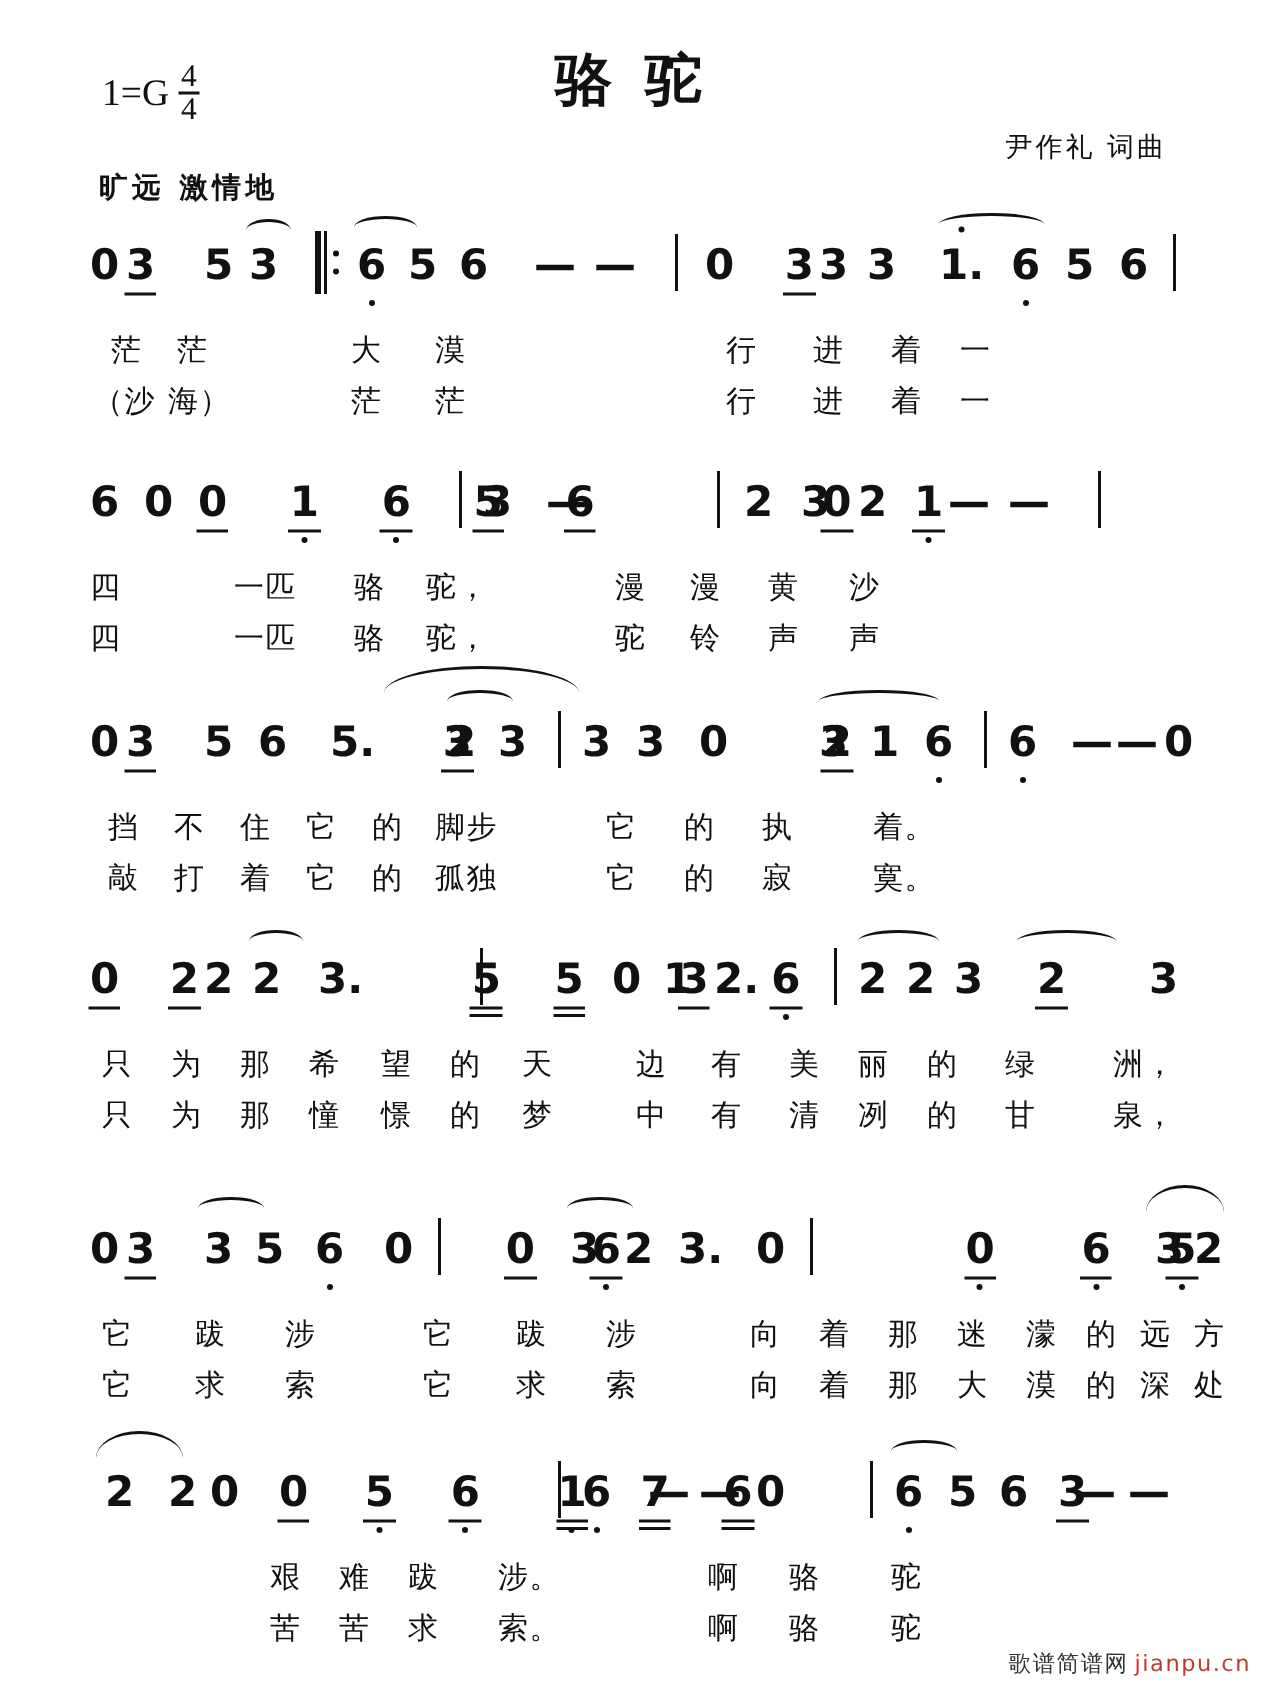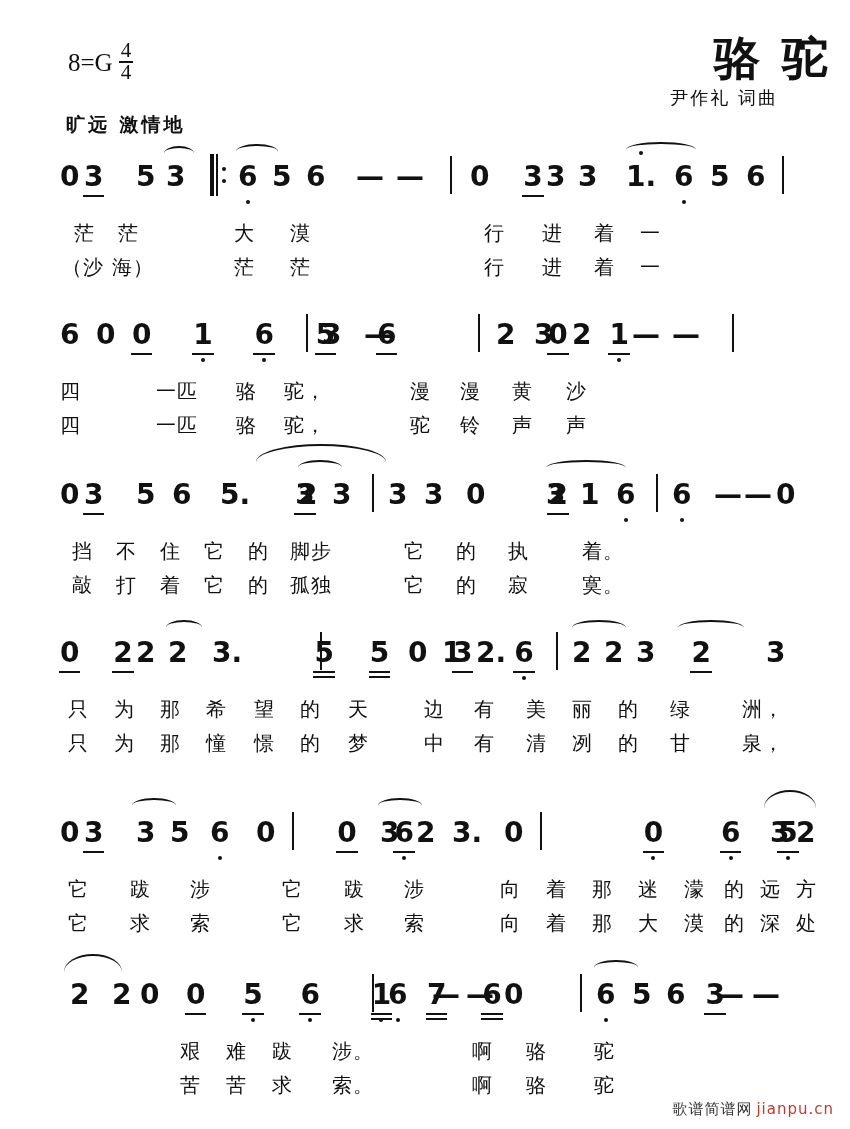--- a/index.html
+++ b/index.html
@@ -43,26 +43,26 @@
     margin-left: 6px;
     position: relative;
     top: -1px;
   }
   .key-sig .frac .num { border-bottom: 2px solid #111; padding: 0 2px; }
   .key-sig .frac .den { padding: 0 2px; }
 
   .title {
     position: absolute;
     left: 0;
-    right: 0;
+    right: 12px;
     top: 28px;
-    text-align: right;
+    text-align: center;
     font-family: "DejaVu Sans", sans-serif;
     font-weight: bold;
-    font-size: 46px;
+    font-size: 38px;
     letter-spacing: 22px;
     text-indent: 22px;
   }
   .composer {
     position: absolute;
     right: 72px;
     top: 86px;
     font-family: "DejaVu Sans", sans-serif;
     font-size: 18px;
     letter-spacing: 2px;
@@ -197,21 +197,21 @@
   }
   .footer .cn { color: #333; }
   .footer .url { color: #c0392b; margin-left: 4px; }
 </style>
 </head>
 <body>
 
 <div class="sheet">
 
   <div class="key-sig">
-    <span>8=G</span>
+    <span>1=G</span>
     <span class="frac">
       <span class="num">4</span>
       <span class="den">4</span>
     </span>
   </div>
 
   <div class="title">骆驼</div>
   <div class="composer">尹作礼  词曲</div>
   <div class="tempo-mark">旷远 激情地</div>
 

